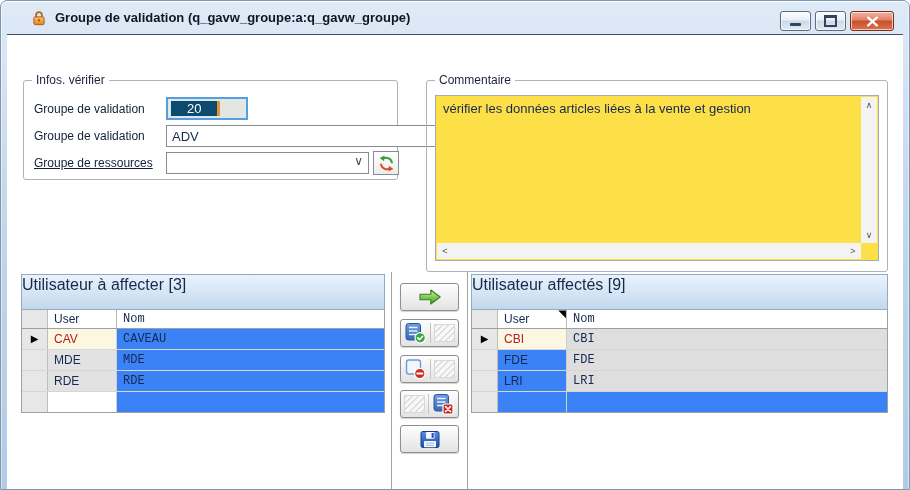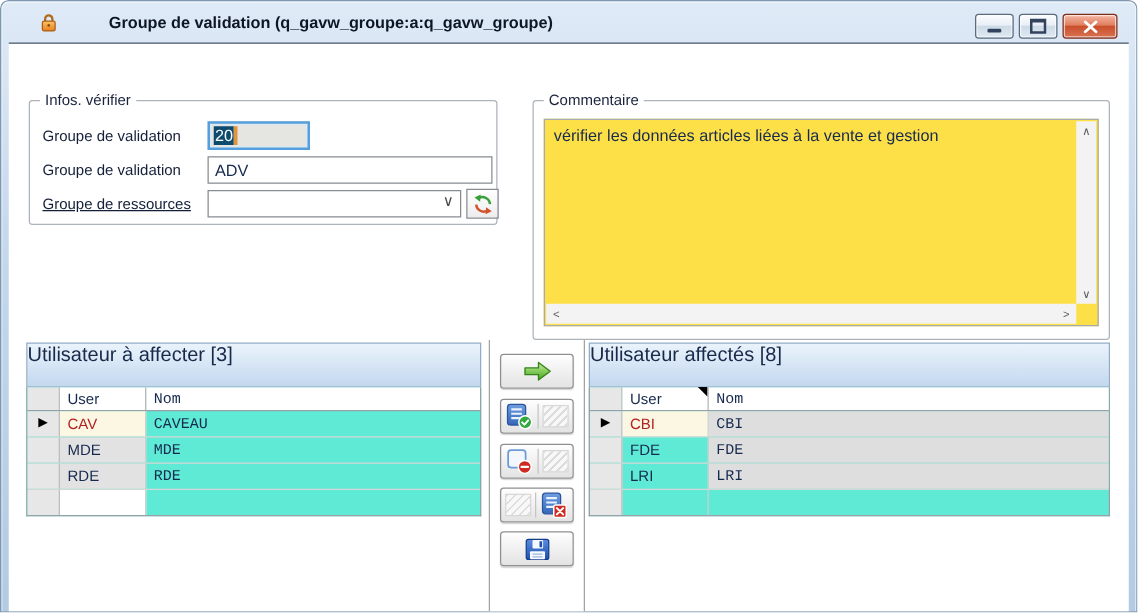--- a/index.html
+++ b/index.html
@@ -1,49 +1,49 @@
 <!DOCTYPE html>
 <html><head>
 <meta charset="utf-8">
 <style>
   html,body{margin:0;padding:0;}
   body{width:910px;height:490px;overflow:hidden;font-family:"Liberation Sans",sans-serif;background:#fff;position:relative;}
   .win{position:absolute;inset:0;border-radius:7px 7px 0 0;background:linear-gradient(180deg,#dfeaf7 0%,#c5d8ec 40%,#b2cbe3 100%);border:1px solid #7e97b0;box-shadow:inset 0 1px 0 rgba(255,255,255,.85), inset 1px 0 0 rgba(255,255,255,.5), inset -1px 0 0 rgba(255,255,255,.5);box-sizing:border-box;}
-  .titlebar{position:absolute;left:0;top:0;right:0;height:33px;display:flex;align-items:center;gap:32px;}
+  .titlebar{position:absolute;left:0;top:0;right:0;height:33px;display:flex;align-items:center;}
   .lockwrap{margin-left:30px;display:flex;align-items:center;}
   .title{margin-left:8px;font-size:13px;font-weight:bold;color:#0e1624;}
   .winbtns{position:absolute;top:10px;right:15px;display:flex;gap:4px;}
   .wbtn{width:31px;height:20px;box-sizing:border-box;border:1px solid #5b6c7e;border-radius:3px;background:linear-gradient(#fbfdfe,#e8eff6 45%,#ccdae7 50%,#dfe9f2);display:flex;align-items:center;justify-content:center;box-shadow:inset 0 0 0 1px rgba(255,255,255,.65);}
   .wbtn.close{width:44px;border-color:#7c2d18;background:linear-gradient(#f4b5a4,#e0805f 45%,#c94f2c 50%,#d87251);}
   .glyph-min{width:11px;height:3px;background:#34435d;margin-top:7px;border-radius:1px;}
   .glyph-max{width:9px;height:7px;border:2px solid #34435d;border-top-width:3px;background:transparent;}
   .content{position:absolute;left:6px;right:6px;top:33px;bottom:0;background:#fff;border-top:1px solid #3f5068;}
   .tabbar{position:absolute;left:2px;top:0;height:23px;display:flex;align-items:stretch;}
   .tab{font-size:12px;color:#19233c;padding:4px 11px 0 11px;border-right:1px solid #808080;cursor:default;}
   .groupbox{position:absolute;border:1px solid #adb3bb;border-radius:3px;box-sizing:border-box;}
   .legend{position:absolute;top:-8px;left:8px;background:#fff;padding:0 4px;font-size:12px;color:#19233c;white-space:nowrap;}
   .fld-label{position:absolute;left:10px;height:20px;line-height:20px;font-size:12px;color:#141f38;white-space:nowrap;}
   .field{position:absolute;box-sizing:border-box;font-size:13px;color:#16294e;display:flex;align-items:center;}
   .f-code{left:142px;top:16px;width:82px;height:23px;border:2px solid #55a0dc;background:#e5e5e2;padding-left:3px;box-shadow:inset 0 0 0 1px #d9e9f7;}
-  .selhl{background:#0c4a6e;color:#fff;padding:0 1px;}
+  .selhl{background:#0c4a6e;color:#fff;padding:0 16px;}
   .caret{width:3px;height:15px;background:#e2953a;}
-  .f-name{left:142px;top:44px;width:228px;height:22px;border:1px solid #878c93;padding-left:5px;background:#fff;}
+  .f-name{left:142px;top:44px;width:270px;height:22px;border:1px solid #878c93;padding-left:5px;background:#fff;}
   .f-combo{left:142px;top:71px;width:203px;height:22px;border:1px solid #878c93;background:#fff;}
   .combo-arrow{position:absolute;right:5px;top:1px;font-size:12px;color:#4a4a4a;}
   .f-refresh{left:349px;top:70px;width:26px;height:24px;border:1px solid #878c93;background:linear-gradient(#ffffff,#ededed);justify-content:center;cursor:pointer;}
   .comment-area{position:absolute;left:8px;top:14px;right:8px;bottom:10px;border:1px solid #a6aab1;background:#fde047;}
   .comment-text{position:absolute;left:7px;top:4px;right:22px;font-size:13px;color:#16294e;line-height:17px;}
   .vscroll{position:absolute;top:1px;right:1px;bottom:17px;width:16px;background:#f3f3f3;}
   .hscroll{position:absolute;left:1px;bottom:1px;right:17px;height:16px;background:#f3f3f3;}
   .sbtn{position:absolute;width:16px;height:16px;display:flex;align-items:center;justify-content:center;font-size:9px;color:#555;cursor:pointer;}
   .vscroll .up{top:0;left:0;} .vscroll .down{bottom:0;left:0;}
   .hscroll .left{left:0;top:0;} .hscroll .right{right:0;top:0;}
   .dwgroup{position:absolute;}
   .dwcaption{height:36px;line-height:19px;box-sizing:border-box;border:1px solid #8fabc8;background:linear-gradient(#eaf3fc,#c3d8ee);font-size:16px;color:#18294a;padding-left:0;}
-  .dwgrid{border:1px solid #9aa0a8;border-top:none;background:#5eead4;}
+  .dwgrid{border:1px solid #9aa0a8;border-top:none;background:#3b82f6;}
   .gh{display:flex;height:18px;border-bottom:1px solid #9aa0a8;font-size:12px;color:#16294e;}
   .gr{display:flex;height:20px;border-bottom:1px solid #d6d6d6;font-size:12px;color:#16294e;}
   .gr.last{border-bottom:none;}
   .c-sel{width:26px;box-sizing:border-box;background:#e7e7e7;border-right:1px solid #bdbdbd;display:flex;align-items:center;justify-content:center;flex:none;}
   .c-user{width:69px;box-sizing:border-box;border-right:1px solid #cfcfcf;display:flex;align-items:center;padding-left:6px;flex:none;position:relative;}
   .c-nom{flex:1;display:flex;align-items:center;padding-left:6px;font-family:Liberation Mono, monospace;}
   .gh .c-user,.gh .c-nom{border-right-color:#b8b8b8;background:#fff;}
   .rowmark{font-size:10px;color:#000;line-height:10px;}
   .sortmark{position:absolute;top:-1px;right:0;font-size:10px;line-height:10px;color:#000;}
   .cur-user{background:#fcf7e2;color:#b22222;}
@@ -228,21 +228,21 @@
           <rect x="2" y="2.5" width="18" height="16" rx="1.8" fill="url(#fl)" stroke="#163e8c" stroke-width="1"></rect>
           <rect x="7" y="3" width="8.5" height="6.8" rx="0.8" fill="#f4f8ff"></rect>
           <rect x="12.6" y="4" width="2.1" height="4.8" fill="#1d4fae"></rect>
           <rect x="5" y="12" width="12" height="6.3" rx="0.8" fill="#f4f8ff"></rect>
           <path d="M7 14.2h8M7 16.4h8" stroke="#9db6d8" stroke-width="1"></path>
         </svg>
       </div>
     </div>
 
     <div class="dwgroup" style="left:464px;top:239px;width:417px;">
-      <div class="dwcaption">Utilisateur affectés [8]</div>
+      <div class="dwcaption">Utilisateur affectés [9]</div>
       <div class="dwgrid">
         <div class="gh">
           <div class="c-sel"></div>
           <div class="c-user">
               <span>User</span>
               <span class="sortmark">◥</span>
             </div>
           <div class="c-nom">Nom</div>
         </div>
         <div class="gr">

